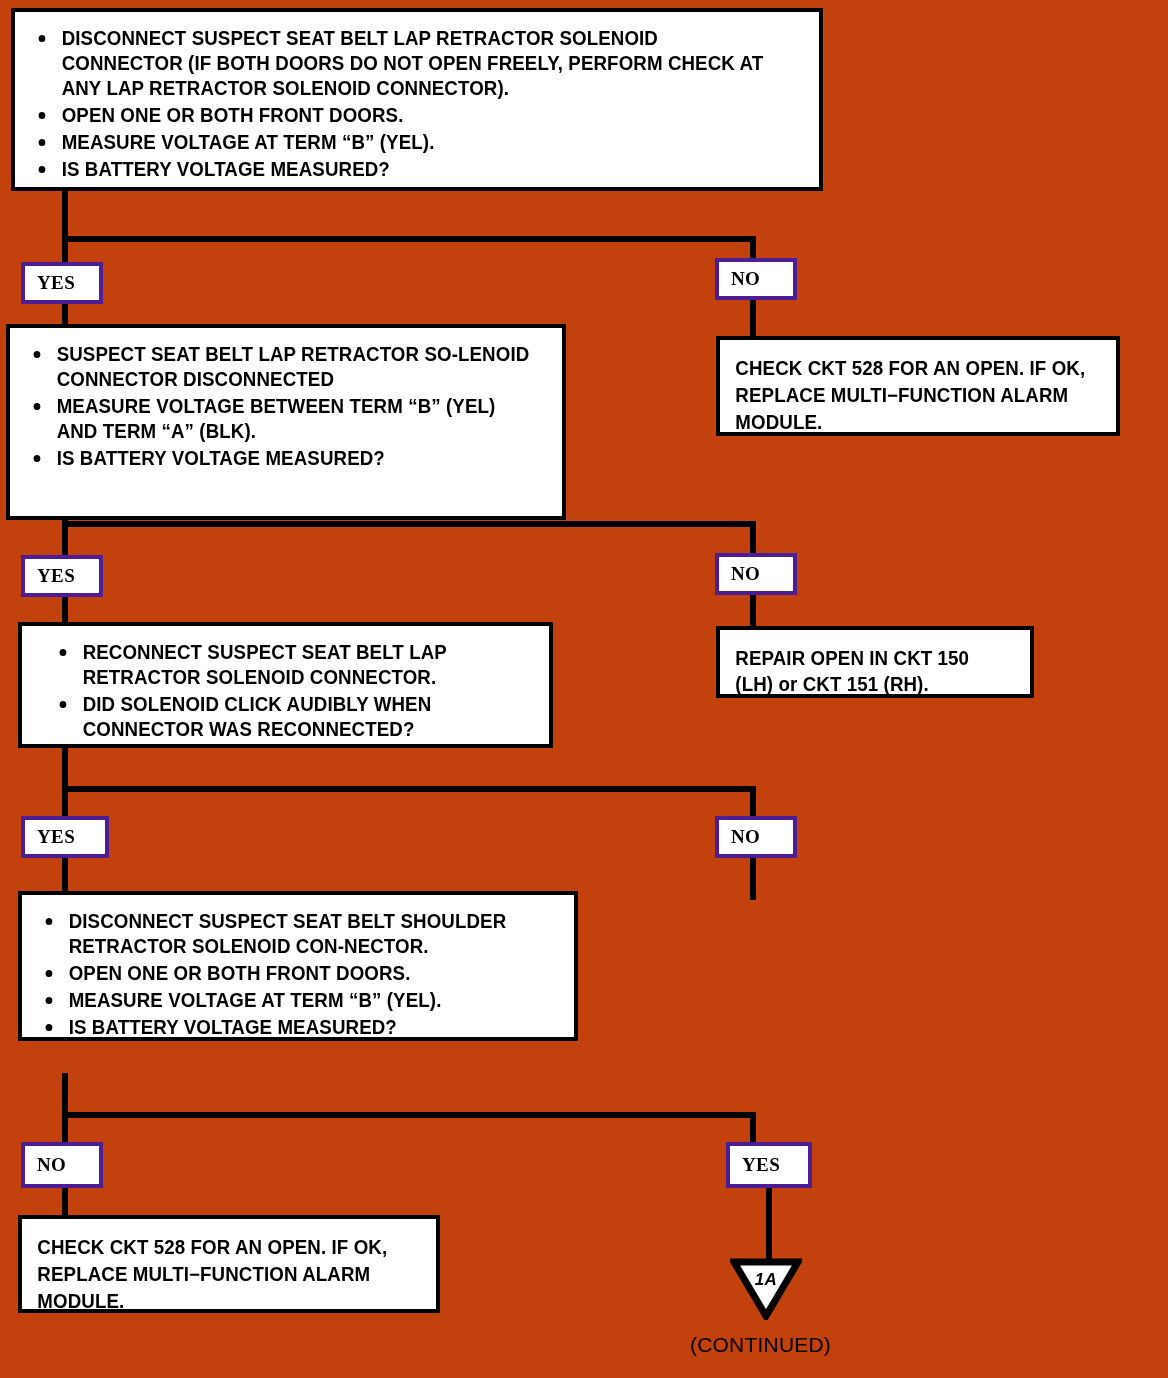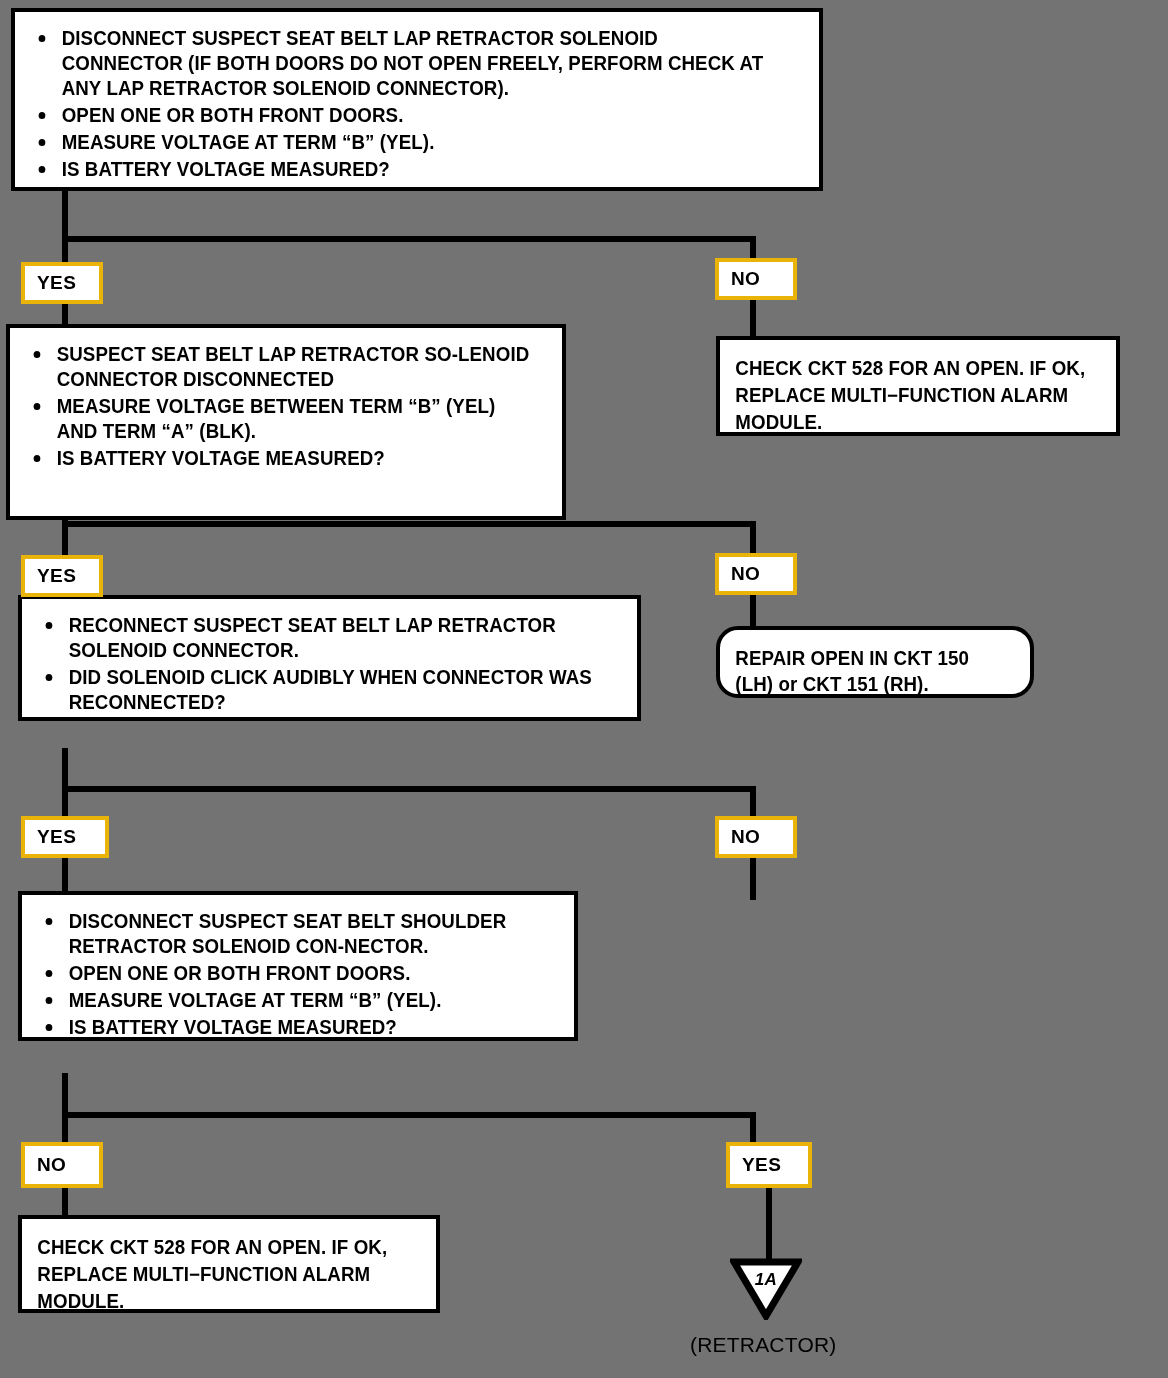--- a/index.html
+++ b/index.html
@@ -4,21 +4,21 @@
 <style>
   html, body {
     margin: 0;
     padding: 0;
     background: #ffffff;
   }
   #canvas {
     position: relative;
     width: 1168px;
     height: 1378px;
-    background: #737373;
+    background: #c2410c;
     font-family: "Liberation Sans", sans-serif;
     overflow: hidden;
   }
 
   
   .box {
     position: absolute;
     box-sizing: border-box;
     border: 4px solid #000;
     background: #fff;
@@ -69,25 +69,26 @@
     color: #000;
     transform: scaleX(0.96);
     transform-origin: left center;
   }
   .plain-text.tight { line-height: 26px; }
 
   
   .tag {
     position: absolute;
     box-sizing: border-box;
-    border: 4px solid #eab308;
+    border: 4px solid #4c1d95;
     background: #fff;
     display: flex;
     align-items: center;
     z-index: 7;
+    font-family: Liberation Serif, serif;
   }
   .tag span {
     padding-left: 12px;
     font-weight: bold;
     font-size: 19px;
     letter-spacing: 0.4px;
     color: #000;
   }
 
   
@@ -179,25 +180,25 @@
   <div class="tag" style="left:21px; top:555px; width:82px; height:42px;">
     <span>YES</span>
   </div>
   <div class="tag" style="left:715px; top:553px; width:82px; height:42px;">
     <span>NO</span>
   </div>
 
   <div class="v-line" style="left:62px; top:595px; height:29px;"></div>
   <div class="v-line" style="left:750px; top:593px; height:36px;"></div>
 
-  <div class="box" style="left:716px; top:626px; width:318px; height:72px;border-radius:22px;">
+  <div class="box" style="left:716px; top:626px; width:318px; height:72px;">
     <p class="plain-text tight">REPAIR OPEN IN CKT 150 (LH) or CKT 151 (RH).</p>
   </div>
 
-  <div class="box" style="left:18px; top:595px; width:623px; height:126px;">
+  <div class="box" style="left:18px; top:622px; width:535px; height:126px;padding-left:14px;">
     <ul class="step-list">
       <li><span class="bullet"></span><span>RECONNECT SUSPECT SEAT BELT LAP RETRACTOR SOLENOID CONNECTOR.</span></li>
       <li><span class="bullet"></span><span>DID SOLENOID CLICK AUDIBLY WHEN CONNECTOR WAS RECONNECTED?</span></li>
     </ul>
   </div>
 
   <div class="v-line" style="left:62px; top:748px; height:44px;"></div>
   <div class="h-line" style="left:62px; top:786px; width:694px;"></div>
   <div class="v-line" style="left:750px; top:786px; height:30px;"></div>
   <div class="v-line" style="left:62px; top:786px; height:30px;"></div>
@@ -241,15 +242,15 @@
     <p class="plain-text">CHECK CKT 528 FOR AN OPEN. IF OK, REPLACE MULTI−FUNCTION ALARM MODULE.</p>
   </div>
 
   <div class="tri-wrap" style="left:730px; top:1258px; width:72px; height:62px;">
     <svg width="72" height="62" viewBox="0 0 72 62">
       <polygon points="4,4 68,4 36,58" fill="#ffffff" stroke="#000000" stroke-width="7" stroke-linejoin="miter"></polygon>
     </svg>
     <div class="tri-label">1A</div>
   </div>
 
-  <div class="continued" style="left:690px; top:1333px;">(RETRACTOR)</div>
+  <div class="continued" style="left:690px; top:1333px;">(CONTINUED)</div>
 
 </div>
 
 </body></html>

